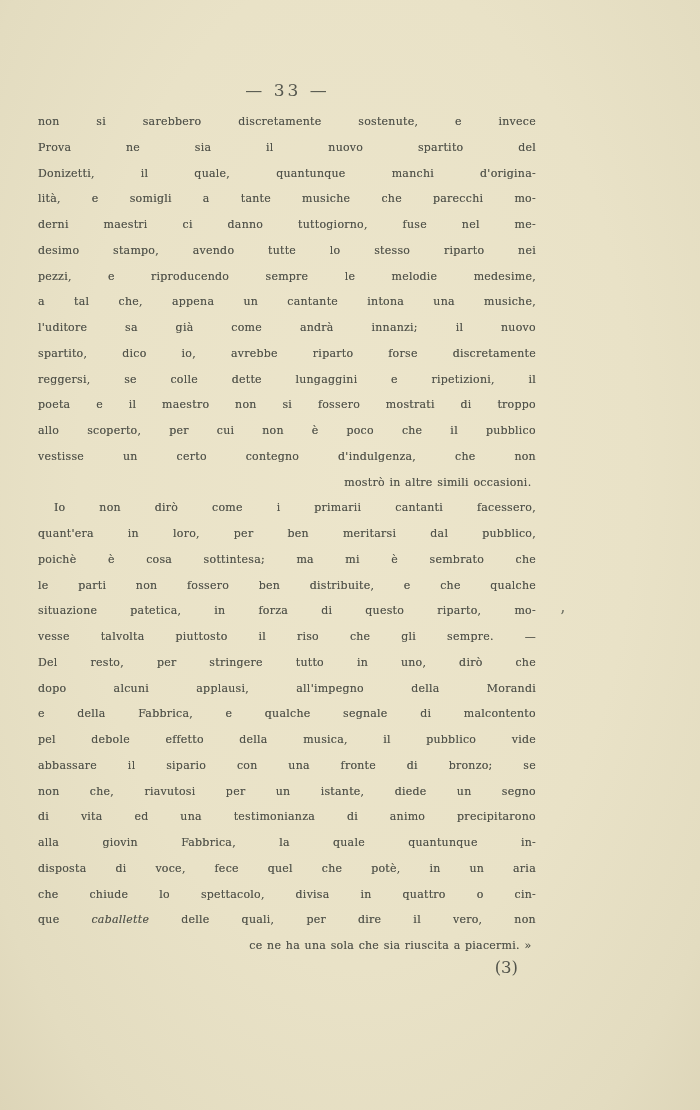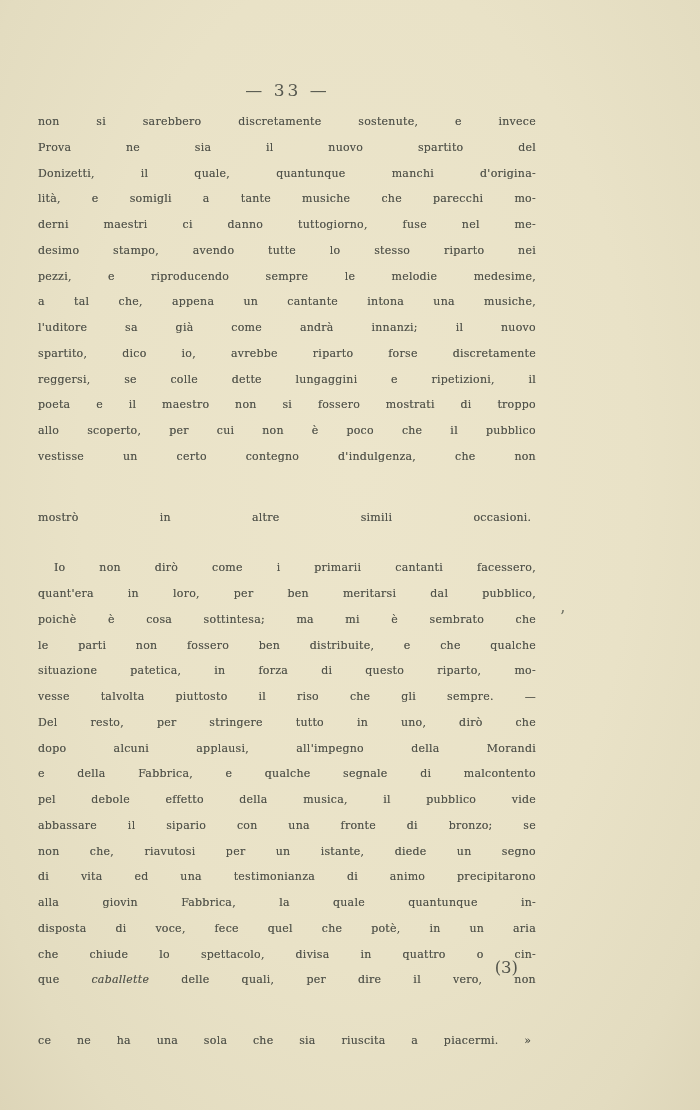--- a/index.html
+++ b/index.html
@@ -43,26 +43,25 @@
     -moz-text-align-last: justify;
     text-align-last: justify;
     white-space: nowrap;
     height: 25.75px;
     display: flex;
     justify-content: space-between;
   }
   
   .text-line span.w { display: inline-block; }
   .text-line.para-end {
-    justify-content: space-between;
+    justify-content: flex-end;
     text-align-last: left;
-    margin-top: 35px;
   }
   .text-line.para-end span.w { margin-right: 0.42em; }
-  .text-line.indent { padding-left: 16px; margin-top: 25px; }
+  .text-line.indent { padding-left: 16px; }
   .footnote-marker {
     position: absolute;
     top: 958px;
     left: 38px;
     width: 480px;
     text-align: right;
     font-size: 16.5px;
     color: #52544b;
   }
   .stray-mark {

